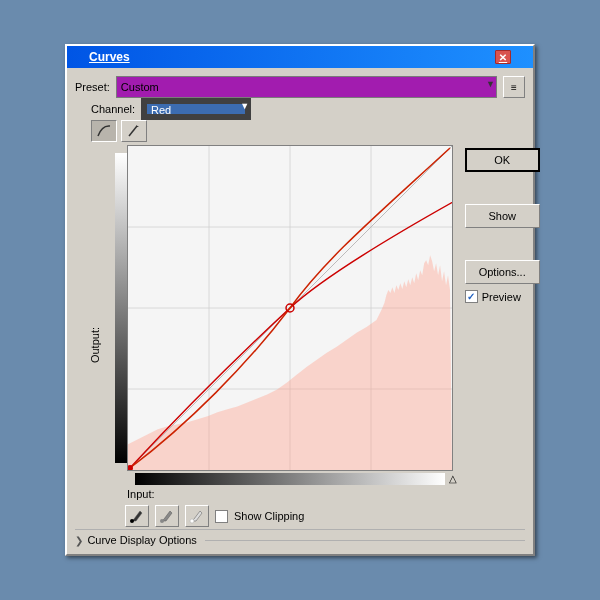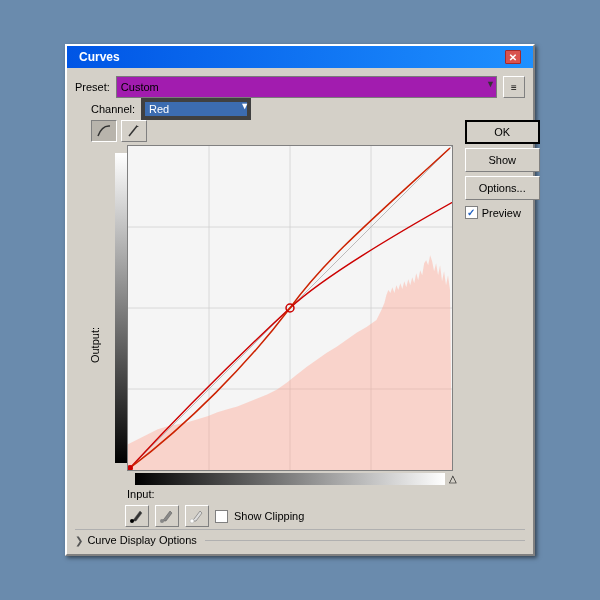--- a/index.html
+++ b/index.html
@@ -10,25 +10,26 @@
       background: #d4d0c8;
       border: 2px solid #ffffff;
       border-bottom-color: #808080;
       border-right-color: #808080;
       box-shadow: 2px 2px 4px rgba(0,0,0,0.5);
     }
 
     .titlebar {
       background: linear-gradient(to right, #0055e5, #1e90ff);
       color: white;
-      padding: 3px 12px;
+      padding: 3px 22px;
       display: flex;
       justify-content: space-between;
       align-items: center;
       height: 22px;
+      text-decoration: underline;
     }
     .titlebar-title {
       font-weight: bold;
       font-size: 12px;
     }
     .titlebar-close {
       background: #d9534f;
       border: 1px solid #a52a2a;
       width: 16px; height: 14px;
       display: flex; align-items: center; justify-content: center;
@@ -71,21 +72,21 @@
     }
 
     .channel-row { align-items: center; margin-left: 16px;}
     .channel-select-wrapper {
       position: relative;
     }
     .channel-select-wrapper select {
       height: 22px;
       background: #3c6cb0;
       color: white;
-      border: 4px solid #404040;
+      border: 6px solid #404040;
       font-size: 11px;
       padding: 0 20px 0 4px;
       appearance: none;
       -webkit-appearance: none;
       width: 110px;
     }
     .channel-arrow {
       position: absolute;
       right: 2px; top: 3px;
       pointer-events: none;
@@ -140,21 +141,21 @@
       width: 75px;
       height: 24px;
       background: #d4d0c8;
       border: 1px solid;
       border-top-color: #fff;
       border-left-color: #fff;
       border-right-color: #808080;
       border-bottom-color: #808080;
       cursor: pointer;
       font-size: 11px;
-      display: flex; align-items: center; justify-content: center;
+      display: flex; align-items: center; justify-content: center; margin-top: 28px;
     }
     .btn.default {
       border: 2px solid #000;
     }
     .btn.disabled {
       color: #a0a0a0;
       cursor: default;
     }
 
     .preview-row { display: flex; align-items: center; gap: 4px; margin-top: 2px; }

